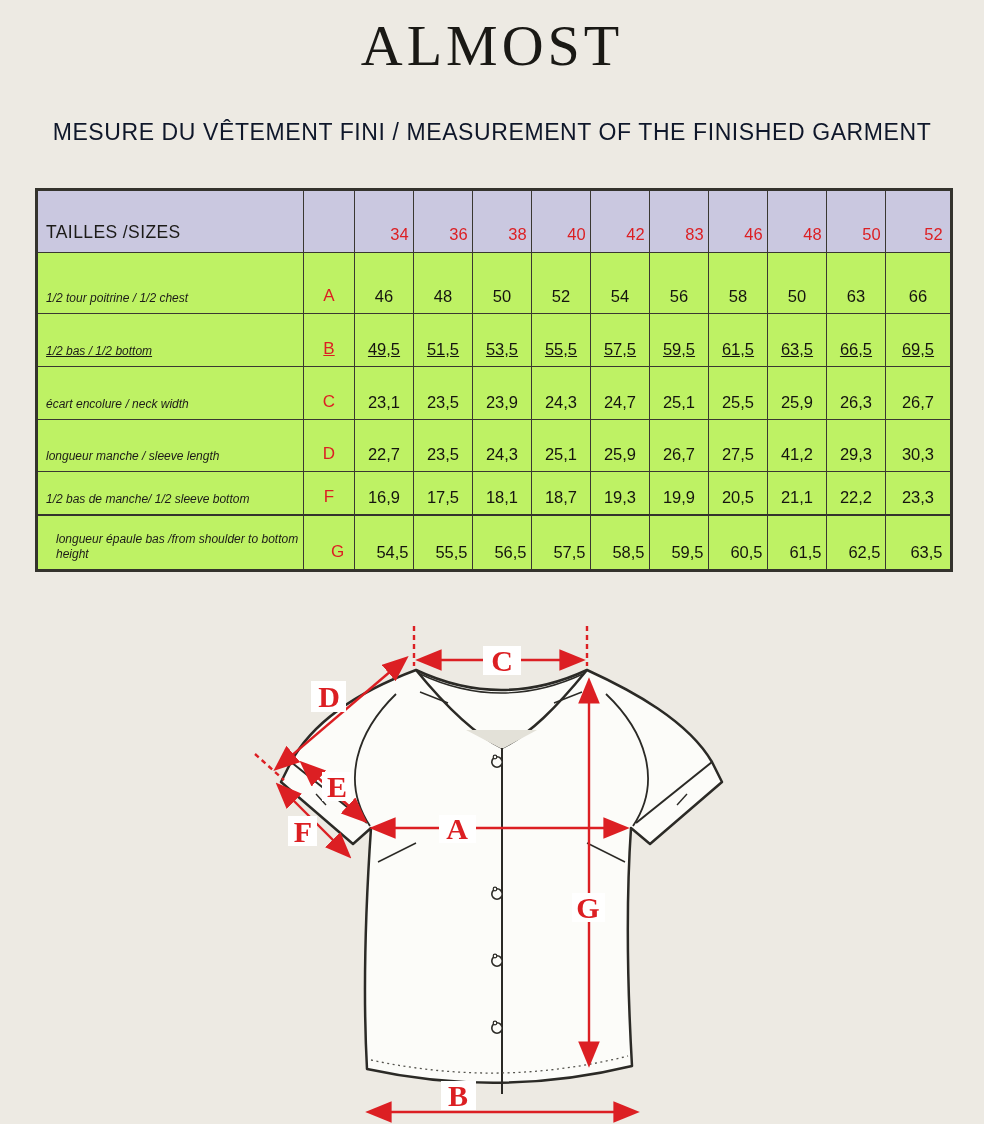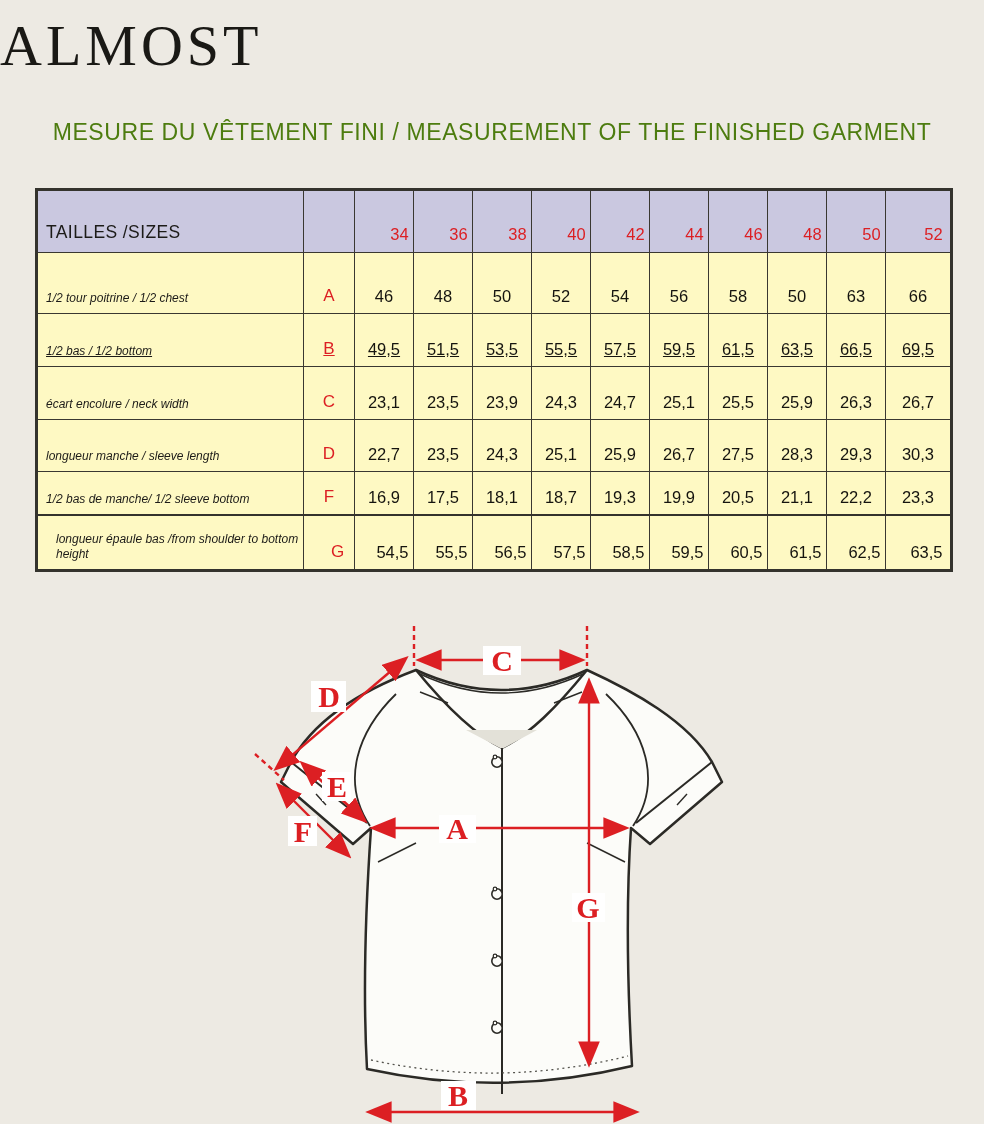--- a/index.html
+++ b/index.html
@@ -7,36 +7,37 @@
     width:984px;height:1124px;overflow:hidden;
     background:#edeae3;
     font-family:"Liberation Sans",sans-serif;
     color:#1c1b18;
   }
   .title{
     font-family:"Liberation Serif",serif;
     font-weight:400;
     font-size:58px;
     letter-spacing:4px;
+    text-align:center;
     margin:12px 0 3px 0;
     color:#1a1915;
   }
   .subtitle{
     margin-top:40px;
     text-align:center;
     font-size:23px;
     letter-spacing:0.6px;
-    color:#4d7c0f;
+    color:#0f172a;
   }
   table.sizes{
     border-collapse:collapse;
     table-layout:fixed;
     width:915px;
     margin:42px 0 0 35px;
-    background:#fef9c3;
+    background:#bef264;
     border:3px solid #34332d;
   }
   table.sizes th, table.sizes td{
     border:1.2px solid #3a3831;
     vertical-align:bottom;
     overflow:hidden;
   }
   thead th{
     background:#cac8e0;
     border-bottom:2.6px solid #34332d;
@@ -117,21 +118,21 @@
     </colgroup>
     <thead>
       <tr id="header-row">
           <th class="lbl">TAILLES /SIZES</th>
           <th class="ltr"></th>
           <th class="sz">34</th>
           <th class="sz">36</th>
           <th class="sz">38</th>
           <th class="sz">40</th>
           <th class="sz">42</th>
-          <th class="sz">44</th>
+          <th class="sz">83</th>
           <th class="sz">46</th>
           <th class="sz">48</th>
           <th class="sz">50</th>
           <th class="sz">52</th>
         </tr>
     </thead>
     <tbody id="table-body">
         <tr class="r0">
           <td class="lbl">1/2 tour poitrine / 1/2 chest</td>
           <td class="ltr">A</td>
@@ -177,21 +178,21 @@
         <tr class="r3">
           <td class="lbl">longueur manche  / sleeve length</td>
           <td class="ltr">D</td>
           <td class="val">22,7</td>
           <td class="val">23,5</td>
           <td class="val">24,3</td>
           <td class="val">25,1</td>
           <td class="val">25,9</td>
           <td class="val">26,7</td>
           <td class="val">27,5</td>
-          <td class="val">28,3</td>
+          <td class="val">41,2</td>
           <td class="val">29,3</td>
           <td class="val">30,3</td>
         </tr>
         <tr class="r5">
           <td class="lbl">1/2 bas de manche/ 1/2 sleeve bottom</td>
           <td class="ltr">F</td>
           <td class="val">16,9</td>
           <td class="val">17,5</td>
           <td class="val">18,1</td>
           <td class="val">18,7</td>

